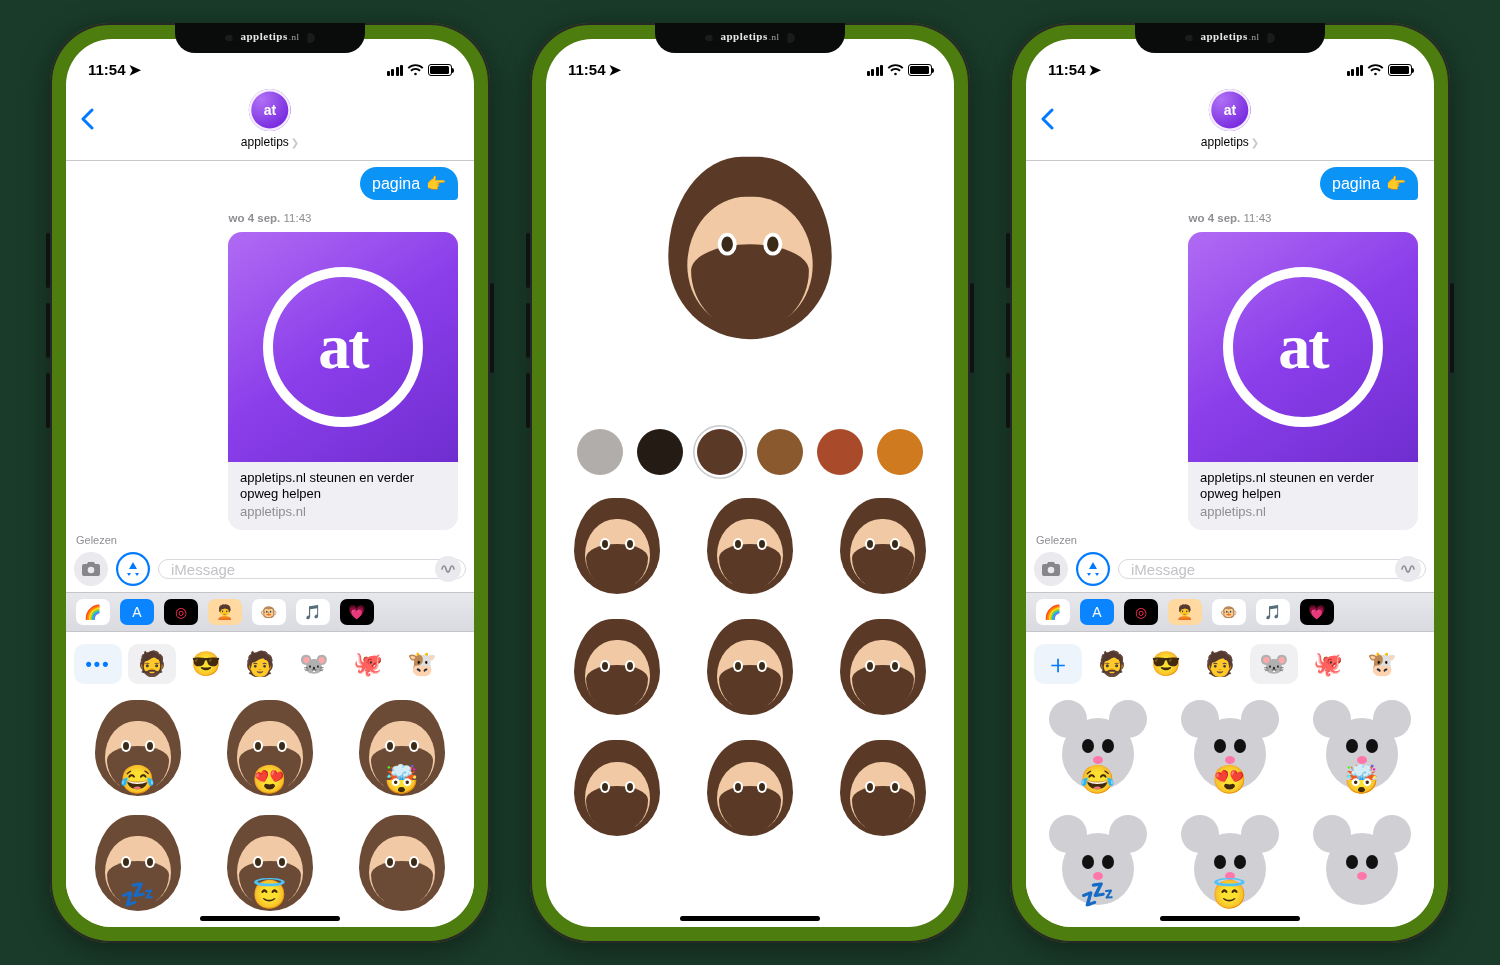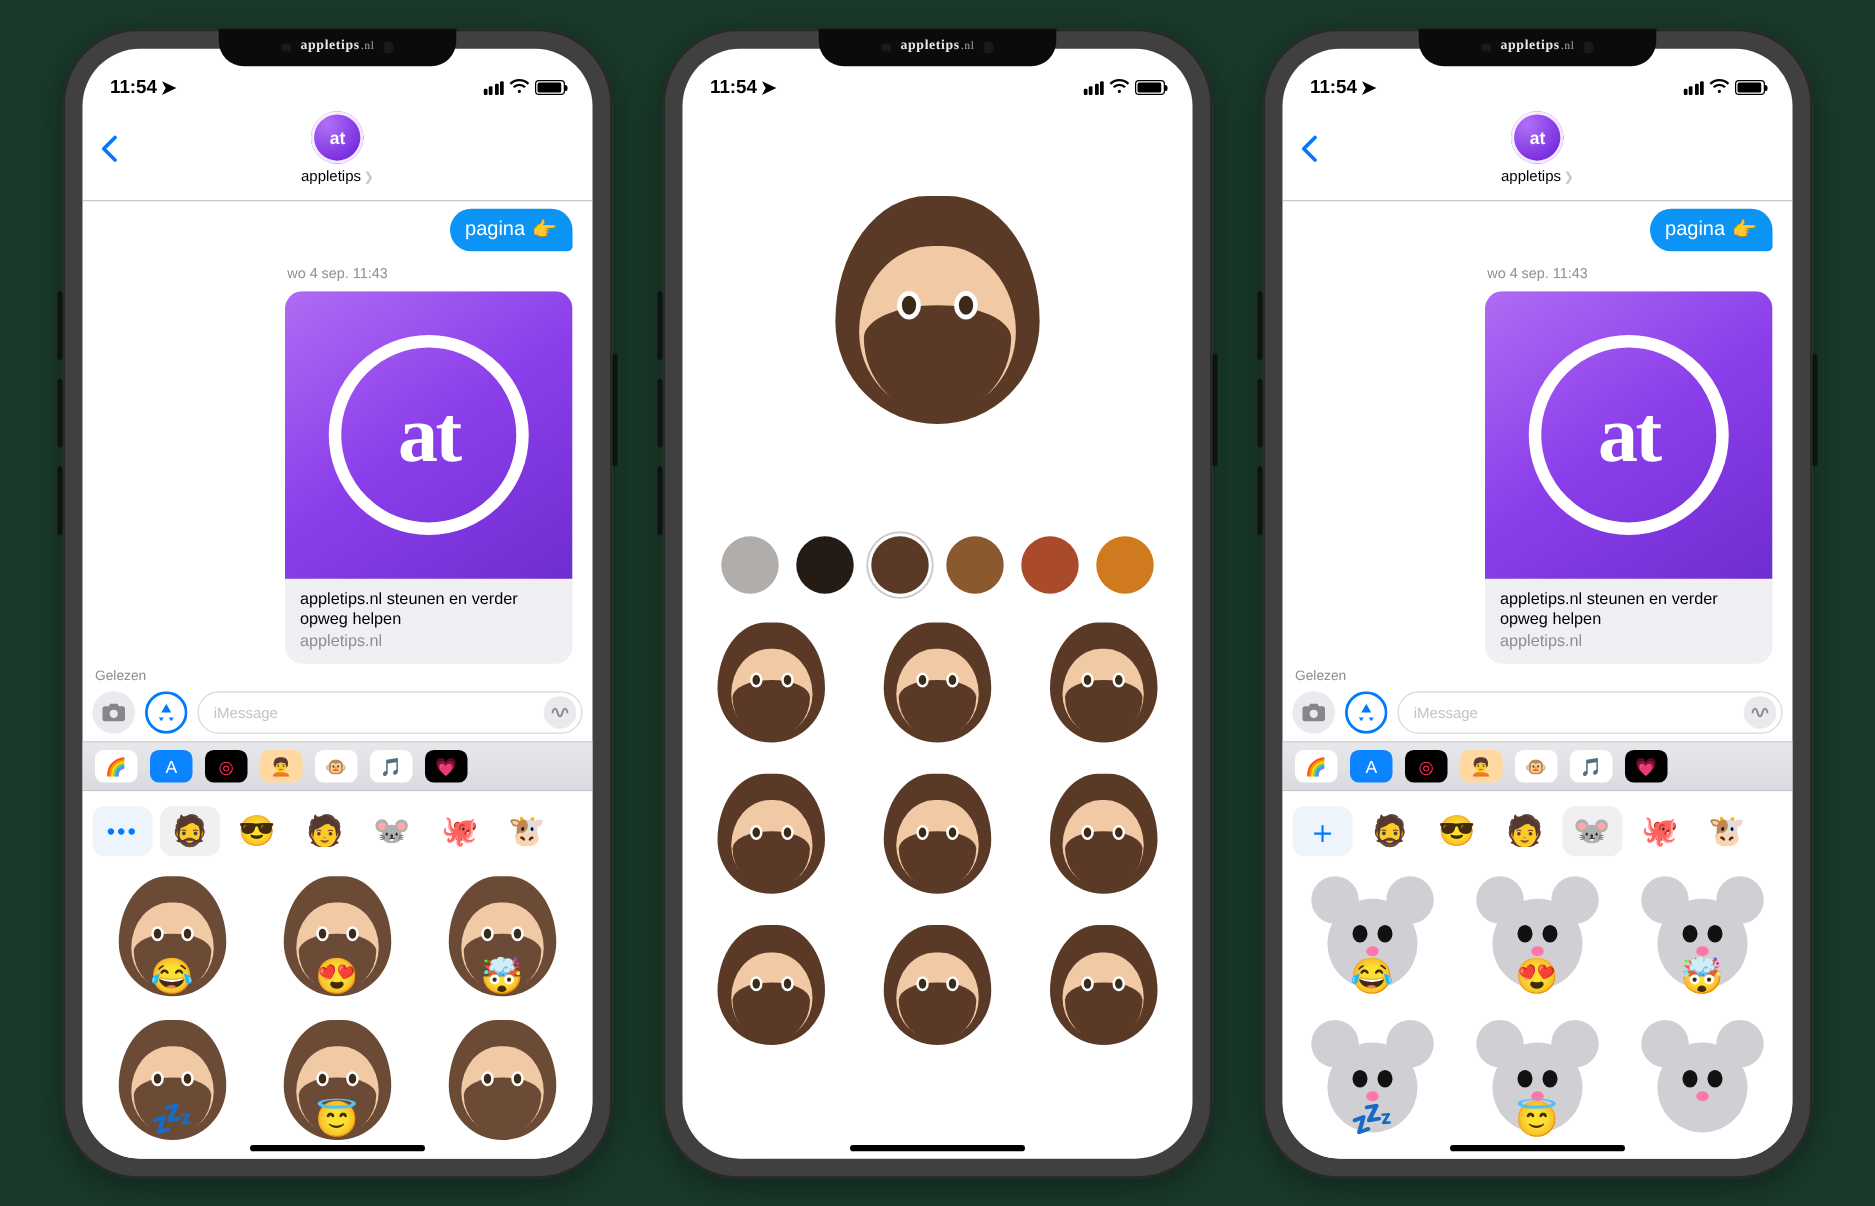--- a/index.html
+++ b/index.html
@@ -17,21 +17,21 @@
     background:#1a3b2a;
     width:1500px;height:965px;
     font-family:-apple-system,"SF Pro Text","Helvetica Neue",Helvetica,Arial,sans-serif;
     display:flex;justify-content:center;align-items:center;gap:40px;
     padding:20px 40px;
   }
   
   .phone{
     width:440px;height:920px;
     border-radius:60px;
-    background:#404040;
+    background:#4d7c0f;
     padding:16px;
     position:relative;
     box-shadow:inset 0 0 0 2px #262927, 0 6px 30px rgba(0,0,0,.4);
   }
   .phone::before,.phone::after{ 
     content:"";position:absolute;background:#0e1210;border-radius:3px;
   }
   .phone::before{width:4px;height:90px;right:-4px;top:260px}
   .phone::after{width:4px;height:55px;left:-4px;top:210px;box-shadow:0 70px 0 #0e1210,0 140px 0 #0e1210}
   .screen{
@@ -68,38 +68,38 @@
   .msg-header{height:78px;border-bottom:.5px solid #c7c7cc;display:flex;align-items:center;padding:0 10px;position:relative}
   .back-chevron{color:var(--ios-blue);font-size:26px;font-weight:400;padding:0 4px}
   .contact{position:absolute;left:50%;top:6px;transform:translateX(-50%);text-align:center}
   .at-badge{width:42px;height:42px;margin:0 auto 1px;border-radius:50%;background:radial-gradient(circle at 30% 25%,#b070f5,#7a2ee0 70%);display:flex;align-items:center;justify-content:center;color:#fff;font-weight:700;box-shadow:inset 0 0 0 2.5px rgba(255,255,255,.9)}
   .at-badge.small{width:42px;height:42px;font-size:14px}
   .contact-name{font-size:12px;color:#000}
   .contact-chevron{color:#c7c7cc;font-size:10px;margin-left:2px}
 
   
   .conversation{flex:0 0 auto;padding:6px 10px 0;position:relative}
-  .bubble-blue{background:var(--ios-bubble-blue);color:#fff;font-size:16px;padding:7px 12px;border-radius:18px;border-bottom-right-radius:4px;display:inline-flex;gap:6px;align-items:center;float:right;margin-right:6px}
+  .bubble-blue{background:var(--ios-bubble-blue);color:#fff;font-size:16px;padding:7px 12px;border-radius:18px;border-bottom-right-radius:4px;display:inline-flex;gap:6px;align-items:flex-end;float:right;margin-right:6px}
   .clearfix::after{content:"";display:block;clear:both}
   .timestamp{text-align:center;font-size:11.5px;color:#8e8e93;margin:12px 0 8px}
-  .timestamp b{color:#8e8e93;font-weight:400}
+  .timestamp b{color:#8e8e93;font-weight:700}
   .link-card{width:230px;margin-left:auto;margin-right:6px;border-radius:14px;overflow:hidden;background:#efeff4}
   .link-image{height:230px;background:linear-gradient(145deg,#b06bf3 0%,#8a3eea 50%,#6f2dcf 100%);display:flex;align-items:center;justify-content:center}
   .at-logo-big{width:160px;height:160px;border-radius:50%;border:10px solid #fff;display:flex;align-items:center;justify-content:center;color:#fff;font:700 64px/1 -apple-system;letter-spacing:-2px}
   .link-meta{padding:8px 12px 10px;font-size:13px;line-height:1.25}
   .link-title{font-weight:400;color:#000}
   .link-domain{color:#8e8e93;margin-top:2px}
   .read-receipt{text-align:left;font-size:11px;color:#8e8e93;margin:4px 10px 2px 0}
 
   
   .input-bar{display:flex;align-items:center;gap:8px;padding:4px 8px 6px}
   .circle-btn{width:34px;height:34px;border-radius:50%;display:flex;align-items:center;justify-content:center;font-size:17px}
   .camera-btn{background:#e9e9ee;color:#7a7a80}
   .store-btn{background:#fff;color:var(--ios-blue);box-shadow:0 0 0 2.2px var(--ios-blue) inset;font-weight:800}
-  .msg-field{flex:1;height:34px;border:1px solid #d8d8dd;border-radius:17px;display:flex;align-items:center;padding:0 4px 0 12px;color:#c3c3c8;font-size:12px;justify-content:space-between}
+  .msg-field{flex:1;height:20px;border:1px solid #d8d8dd;border-radius:17px;display:flex;align-items:center;padding:0 4px 0 12px;color:#c3c3c8;font-size:15px;justify-content:space-between}
   .mic-btn{width:26px;height:26px;border-radius:50%;background:#e9e9ee;color:#8e8e93;display:flex;align-items:center;justify-content:center;font-size:13px}
 
   
   .app-strip{height:40px;background:linear-gradient(#e7e8ec,#dadbe0);border-top:.5px solid #c4c4c9;border-bottom:.5px solid #c4c4c9;display:flex;align-items:center;gap:10px;padding:0 10px;overflow:hidden}
   .app-ico{width:34px;height:26px;border-radius:7px;display:flex;align-items:center;justify-content:center;font-size:14px;color:#fff;flex:0 0 auto}
 
   
   .drawer{flex:1;background:#fff;padding:10px 8px 0;overflow:hidden;display:flex;flex-direction:column}
   .tab-row{display:flex;gap:6px;overflow:hidden;padding:2px 0 8px}
   .tab-chip{width:48px;height:40px;border-radius:10px;display:flex;align-items:center;justify-content:center;font-size:24px;flex:0 0 auto}

